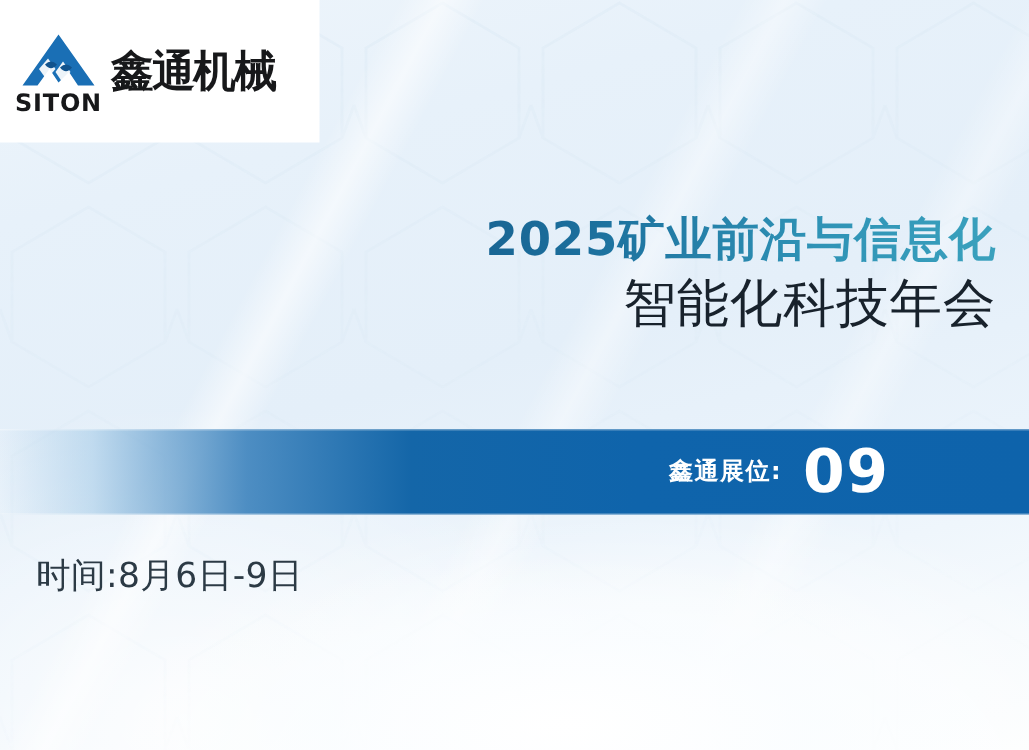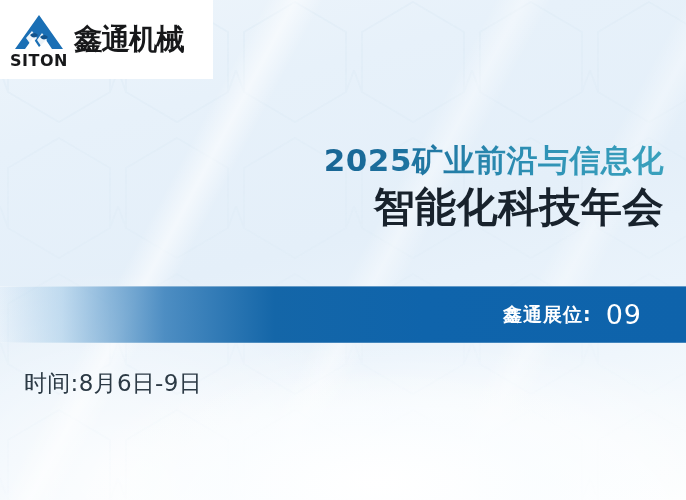--- a/index.html
+++ b/index.html
@@ -52,21 +52,21 @@
     pointer-events:none;
     background: radial-gradient(ellipse 400px 150px at 55% 70%, rgba(255,255,255,0.98) 0%, rgba(250,253,255,0.75) 40%, rgba(255,255,255,0) 75%);
   }
 
   
   .logo-box {
     position: absolute;
     left: 0;
     top: 0;
     width: 213px;
-    height: 79px;
+    height: 95px;
     background: #ffffff;
     display: flex;
     align-items: center;
     z-index: 6;
     text-align: center;
   }
   .logo-mark {
     position: relative;
     width: 66px;
     height: 58px;
@@ -104,22 +104,22 @@
     letter-spacing: 0.5px;
     white-space: nowrap;
     background: linear-gradient(95deg, #0f3f6e 0%, #13507f 26%, #1b6e9c 58%, #2f93b6 82%, #3aa1bd 100%);
     -webkit-background-clip: text;
     background-clip: text;
     color: transparent;
     -webkit-text-fill-color: transparent;
   }
   .headline-line2 {
     font-family: "DejaVu Sans", "Liberation Sans", sans-serif;
-    font-weight: 700;
-    font-size: 41px;
+    font-weight: 400;
+    font-size: 35px;
     line-height: 1.18;
     letter-spacing: 0.5px;
     white-space: nowrap;
     color: #18222c;
     margin-top: 4px;
   }
 
   
   .booth-bar {
     position: absolute;
@@ -141,33 +141,33 @@
         #0f64ab 62%,
         #0e63ab 100%);
     display: flex;
     align-items: center;
     justify-content: flex-end;
     box-shadow: inset 0 1px 0 rgba(255,255,255,0.35), inset 0 -1px 0 rgba(255,255,255,0.22);
   }
   .booth-label {
     font-family: "DejaVu Sans", "Liberation Sans", sans-serif;
     font-weight: 700;
-    font-size: 19px;
+    font-size: 16px;
     color: #ffffff;
     letter-spacing: 1px;
     white-space: nowrap;
   }
   .booth-number {
     font-family: "DejaVu Sans", "Liberation Sans", sans-serif;
-    font-weight: 400;
-    font-size: 27px;
+    font-weight: 700;
+    font-size: 40px;
     color: #ffffff;
     letter-spacing: 1px;
     margin-left: 14px;
-    margin-right: 44px;
+    margin-right: 93px;
     line-height: 1;
     white-space: nowrap;
   }
 
   
   .footer-info {
     position: absolute;
     left: 24px;
     right: 22px;
     top: 368px;

